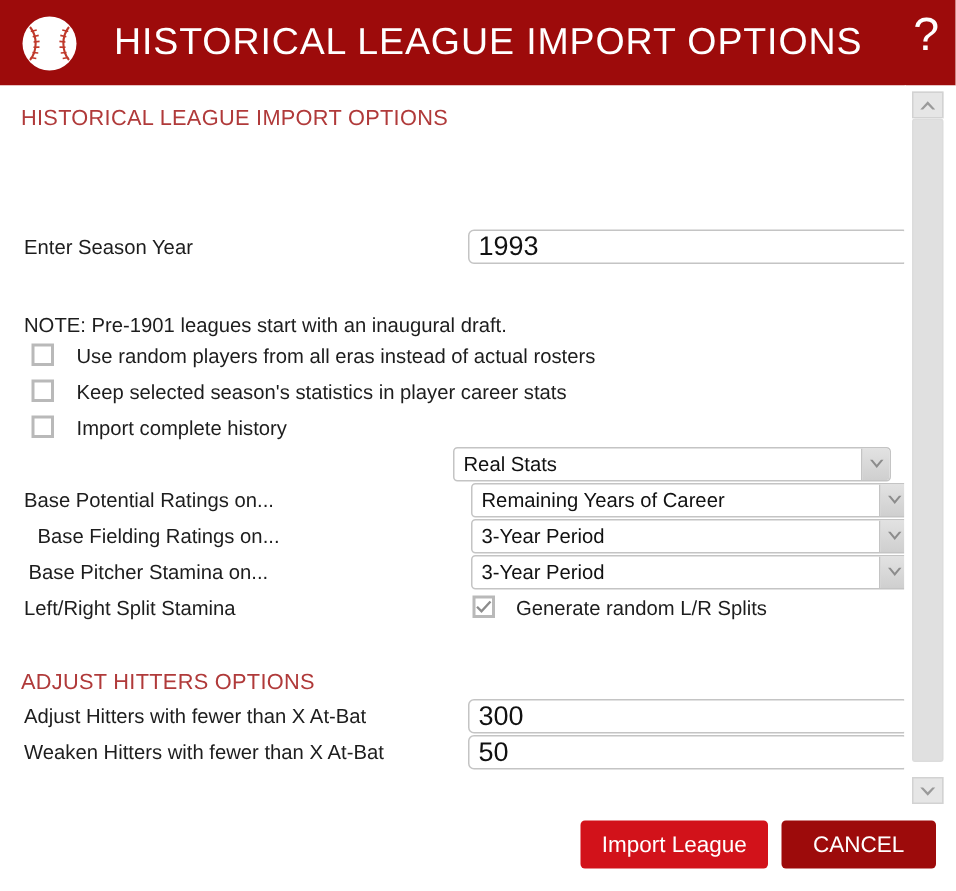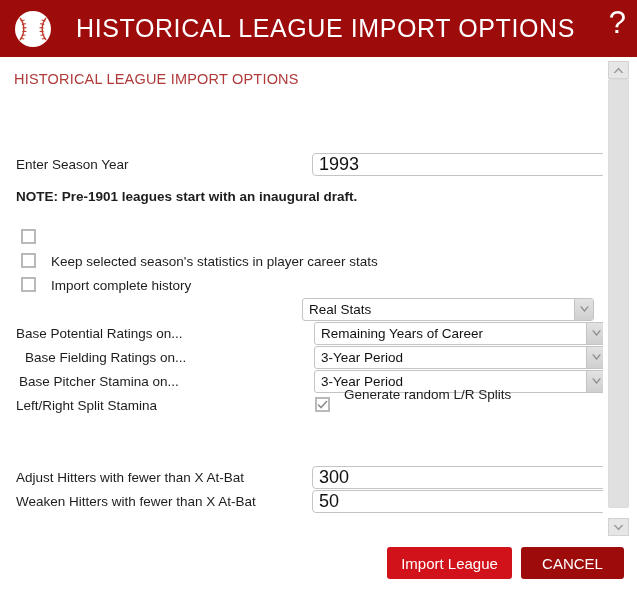--- a/index.html
+++ b/index.html
@@ -200,23 +200,24 @@
   <div id="help-icon">?</div>
 </div>
 
 <div id="content-pane">
 
   <div class="section-heading" style="left:14px; top:14px;">HISTORICAL LEAGUE IMPORT OPTIONS</div>
 
   <div class="row-label" style="left:16px; top:100px;">Enter Season Year</div>
   <input class="text-input" style="left: 312px; top: 96px; width: 294px;" value="1993">
 
-  <div class="note-text" style="left:16px; top:132px;font-weight:bold;">NOTE: Pre-1901 leagues start with an inaugural draft.</div>
+  <div class="note-text" style="left:16px; top:152px;">NOTE: Pre-1901 leagues start with an inaugural draft.</div>
 
   <div class="checkbox" style="left:21px; top:172px;"></div>
+  <div class="checkbox-label" style="left:51px; top:173px;">Use random players from all eras instead of actual rosters</div>
 
   <div class="checkbox" style="left:21px; top:196px;"></div>
   <div class="checkbox-label" style="left:51px; top:197px;">Keep selected season's statistics in player career stats</div>
 
   <div class="checkbox" style="left:21px; top:220px;"></div>
   <div class="checkbox-label" style="left:51px; top:221px;">Import complete history</div>
 
   <div class="dropdown" style="left:302px; top:241px; width:292px;">
     <div class="dd-value">Real Stats</div>
     <div class="dd-arrow">
@@ -255,22 +256,23 @@
         </svg>
     </div>
   </div>
 
   <div class="row-label" style="left:16px; top:341px;">Left/Right Split Stamina</div>
   <div class="checkbox checked" style="left:315px; top:340px;">
     <svg width="11" height="9" viewBox="0 0 11 9">
         <path d="M1 4.5 L4 7.5 L10 1" stroke="#8c8c8c" stroke-width="1.6" fill="none"></path>
       </svg>
   </div>
-  <div class="checkbox-label" style="left:344px; top:330px;">Generate random L/R Splits</div>
-
+  <div class="checkbox-label" style="left:344px; top:341px;">Generate random L/R Splits</div>
+
+  <div class="section-heading" style="left:14px; top:390px;">ADJUST HITTERS OPTIONS</div>
 
   <div class="row-label" style="left:16px; top:413px;">Adjust Hitters with fewer than X At-Bat</div>
   <input class="text-input" style="left: 312px; top: 409px; width: 294px;" value="300">
 
   <div class="row-label" style="left:16px; top:437px;">Weaken Hitters with fewer than X At-Bat</div>
   <input class="text-input" style="left: 312px; top: 433px; width: 294px;" value="50">
 
 </div>
 
 <div id="scrollbar">

